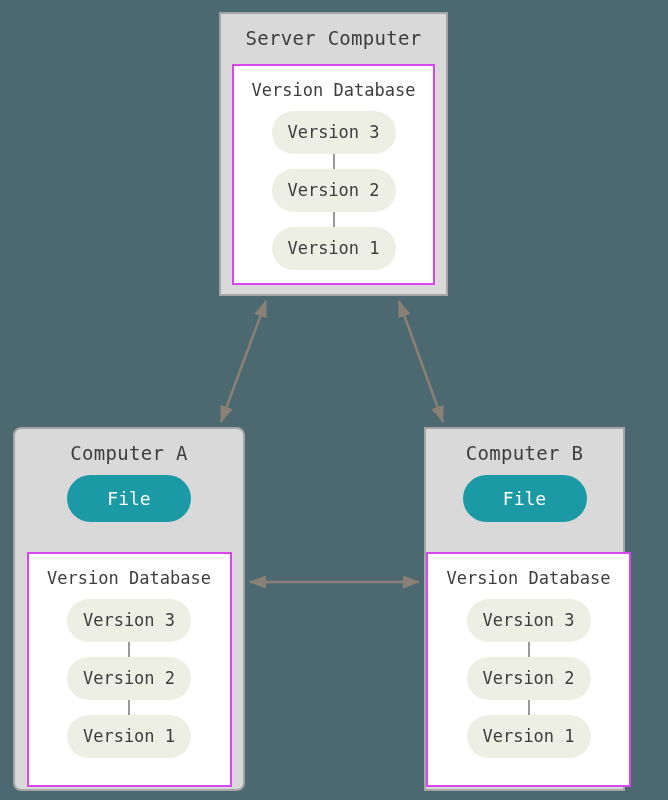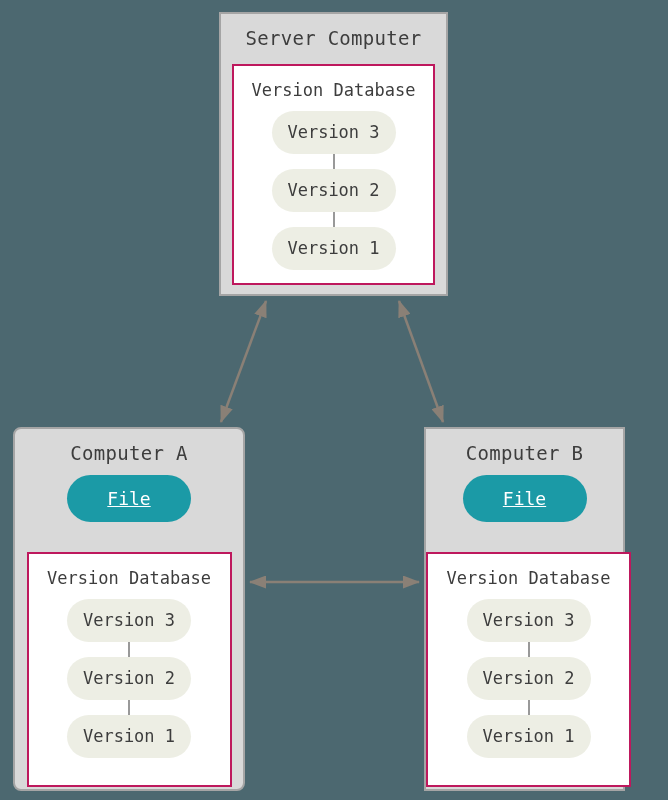--- a/index.html
+++ b/index.html
@@ -39,21 +39,21 @@
     margin-top: 12px;
     line-height: 24px;
     font-size: 19px;
     letter-spacing: 0.3px;
     color: #3D3D3D;
     white-space: nowrap;
   }
   .db {
     box-sizing: border-box;
     background: #FFFFFF;
-    border: 2px solid #be185d;
+    border: 2px solid #d946ef;
     margin-left: auto;
     margin-right: auto;
   }
   .box-server .db   { width: 203px; height: 221px; margin-top: 14px; }
   .box-computer-a .db,
   .box-computer-b .db { width: 205px; height: 235px; margin-top: 30px; }
   .db-title {
     margin-top: 13px;
     line-height: 22px;
     font-size: 17px;
@@ -81,21 +81,20 @@
   .file-pill {
     width: 124px;
     height: 47px;
     line-height: 47px;
     border-radius: 24px;
     background: #1B9AA6;
     color: #FFFFFF;
     font-size: 18px;
     margin: 10px auto 0;
     white-space: nowrap;
-    text-decoration: underline;
   }
 </style>
 </head>
 <body>
 
 <div class="canvas">
 
   <svg class="arrows-layer" width="668" height="800" viewBox="0 0 668 800">
     <defs>
       <marker id="ah" markerUnits="userSpaceOnUse" markerWidth="17" markerHeight="13" refX="16" refY="6.5" orient="auto-start-reverse">

